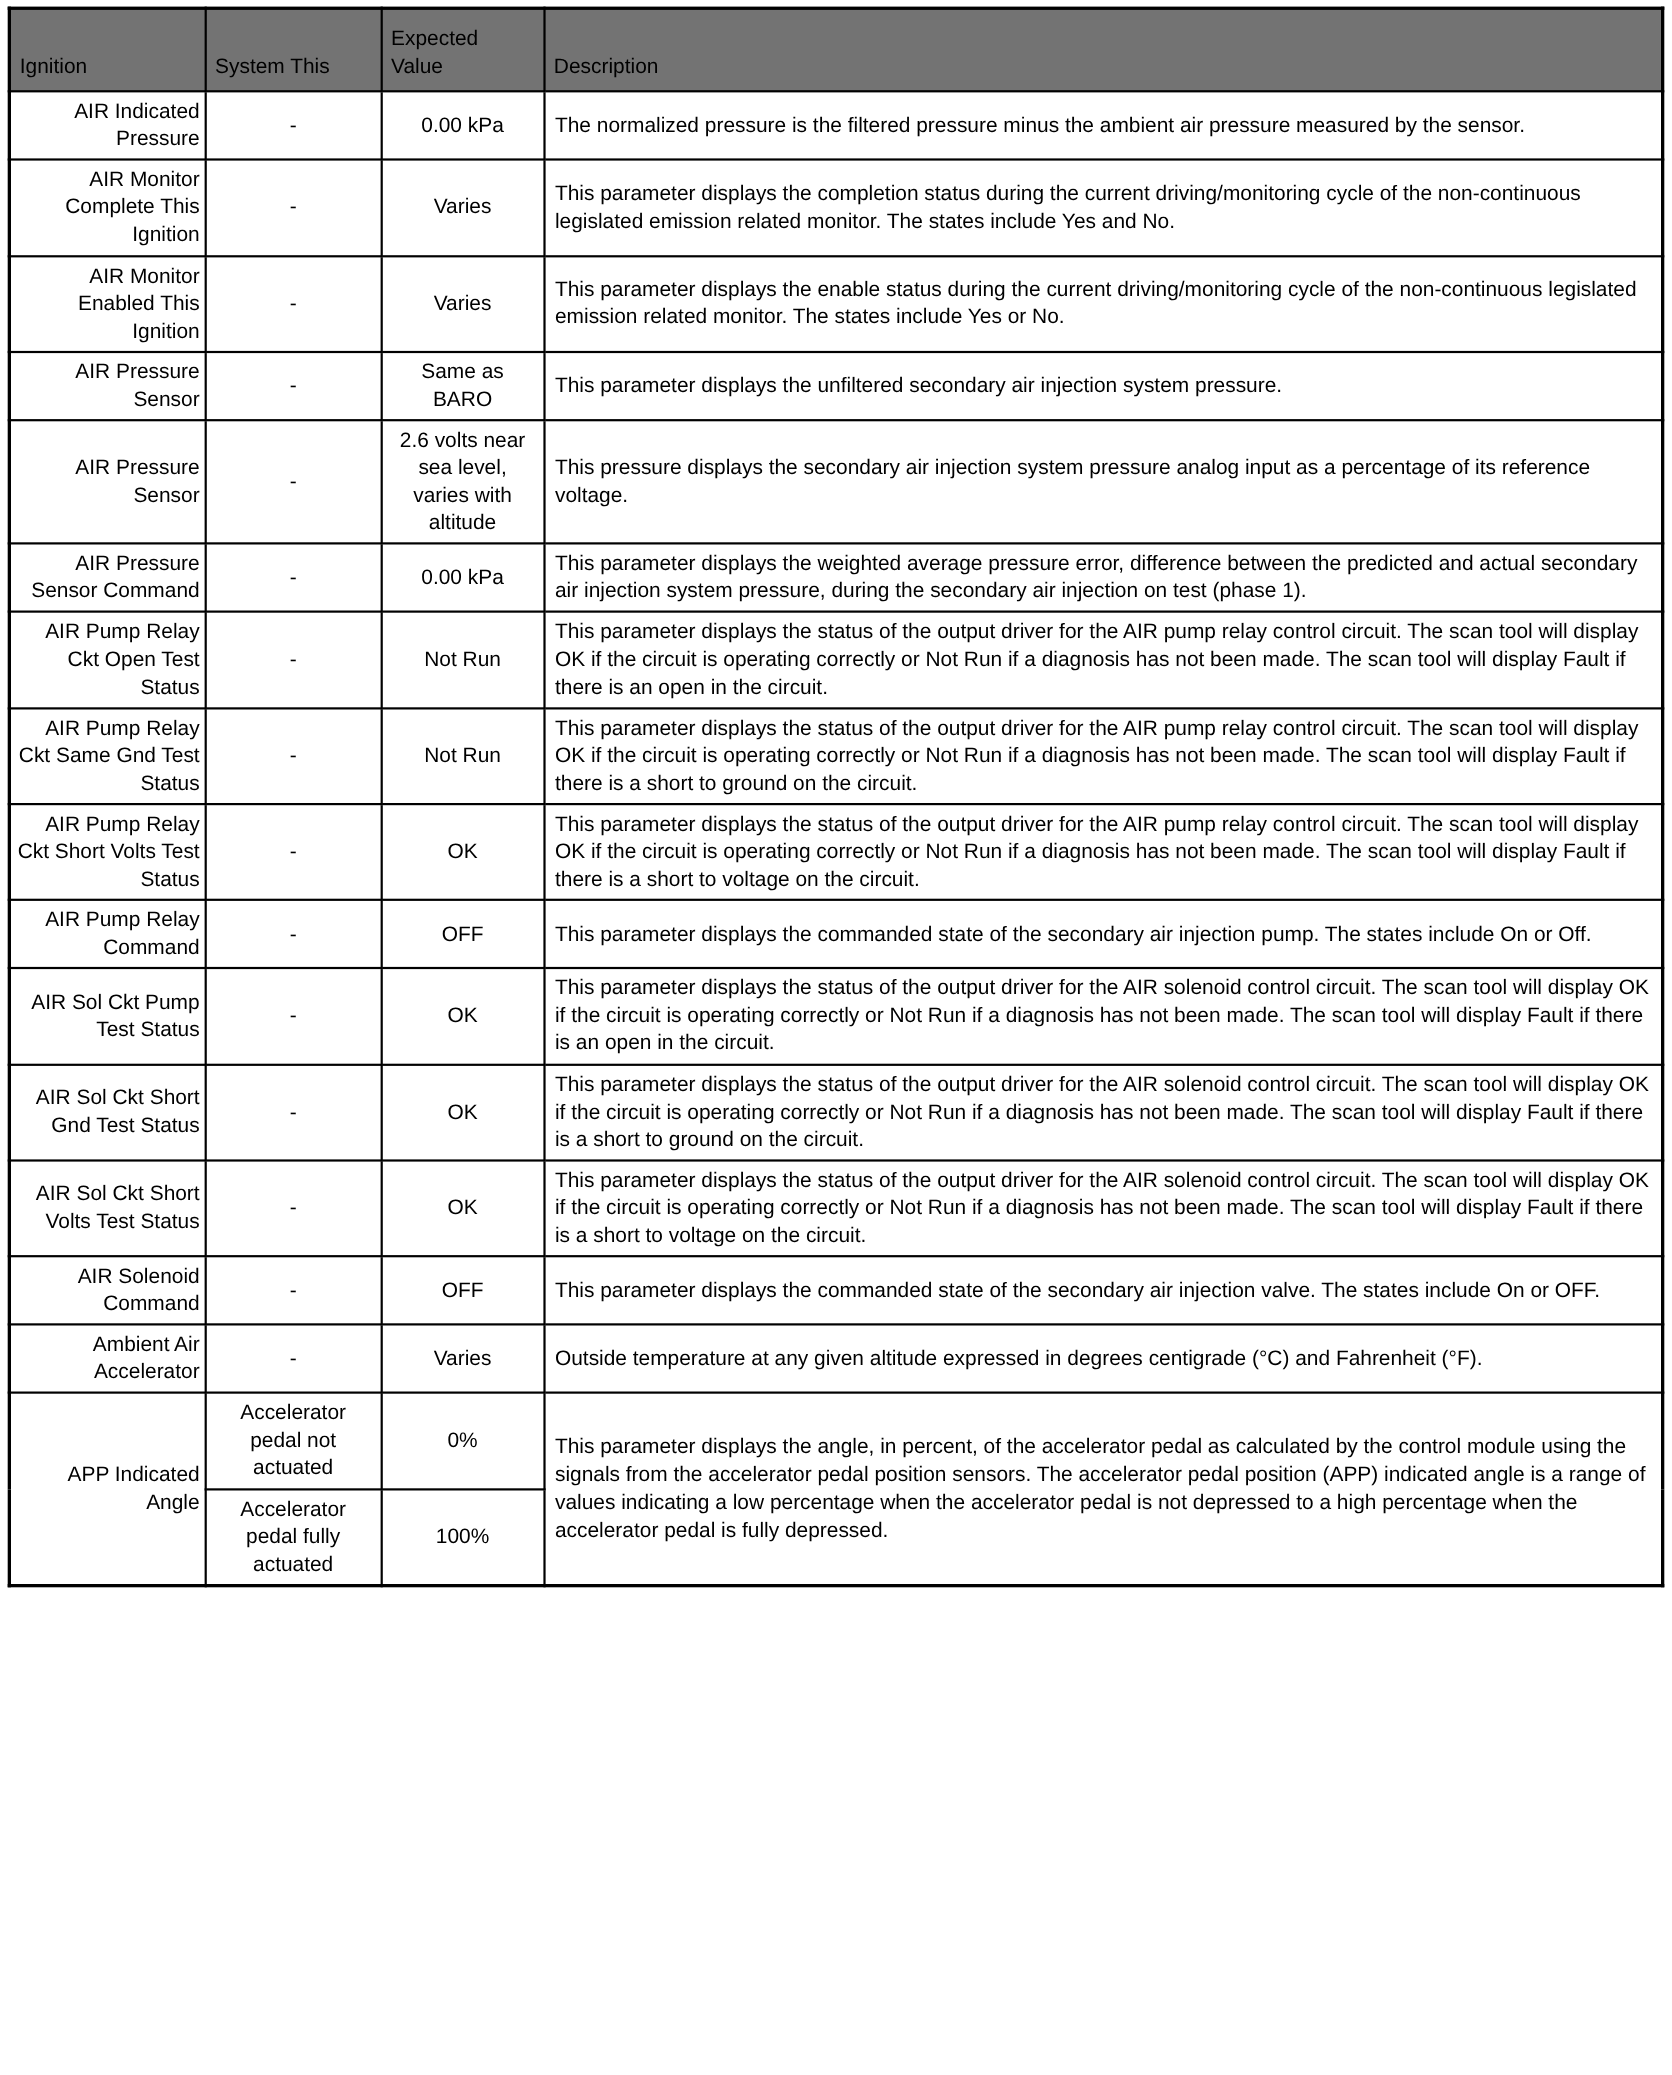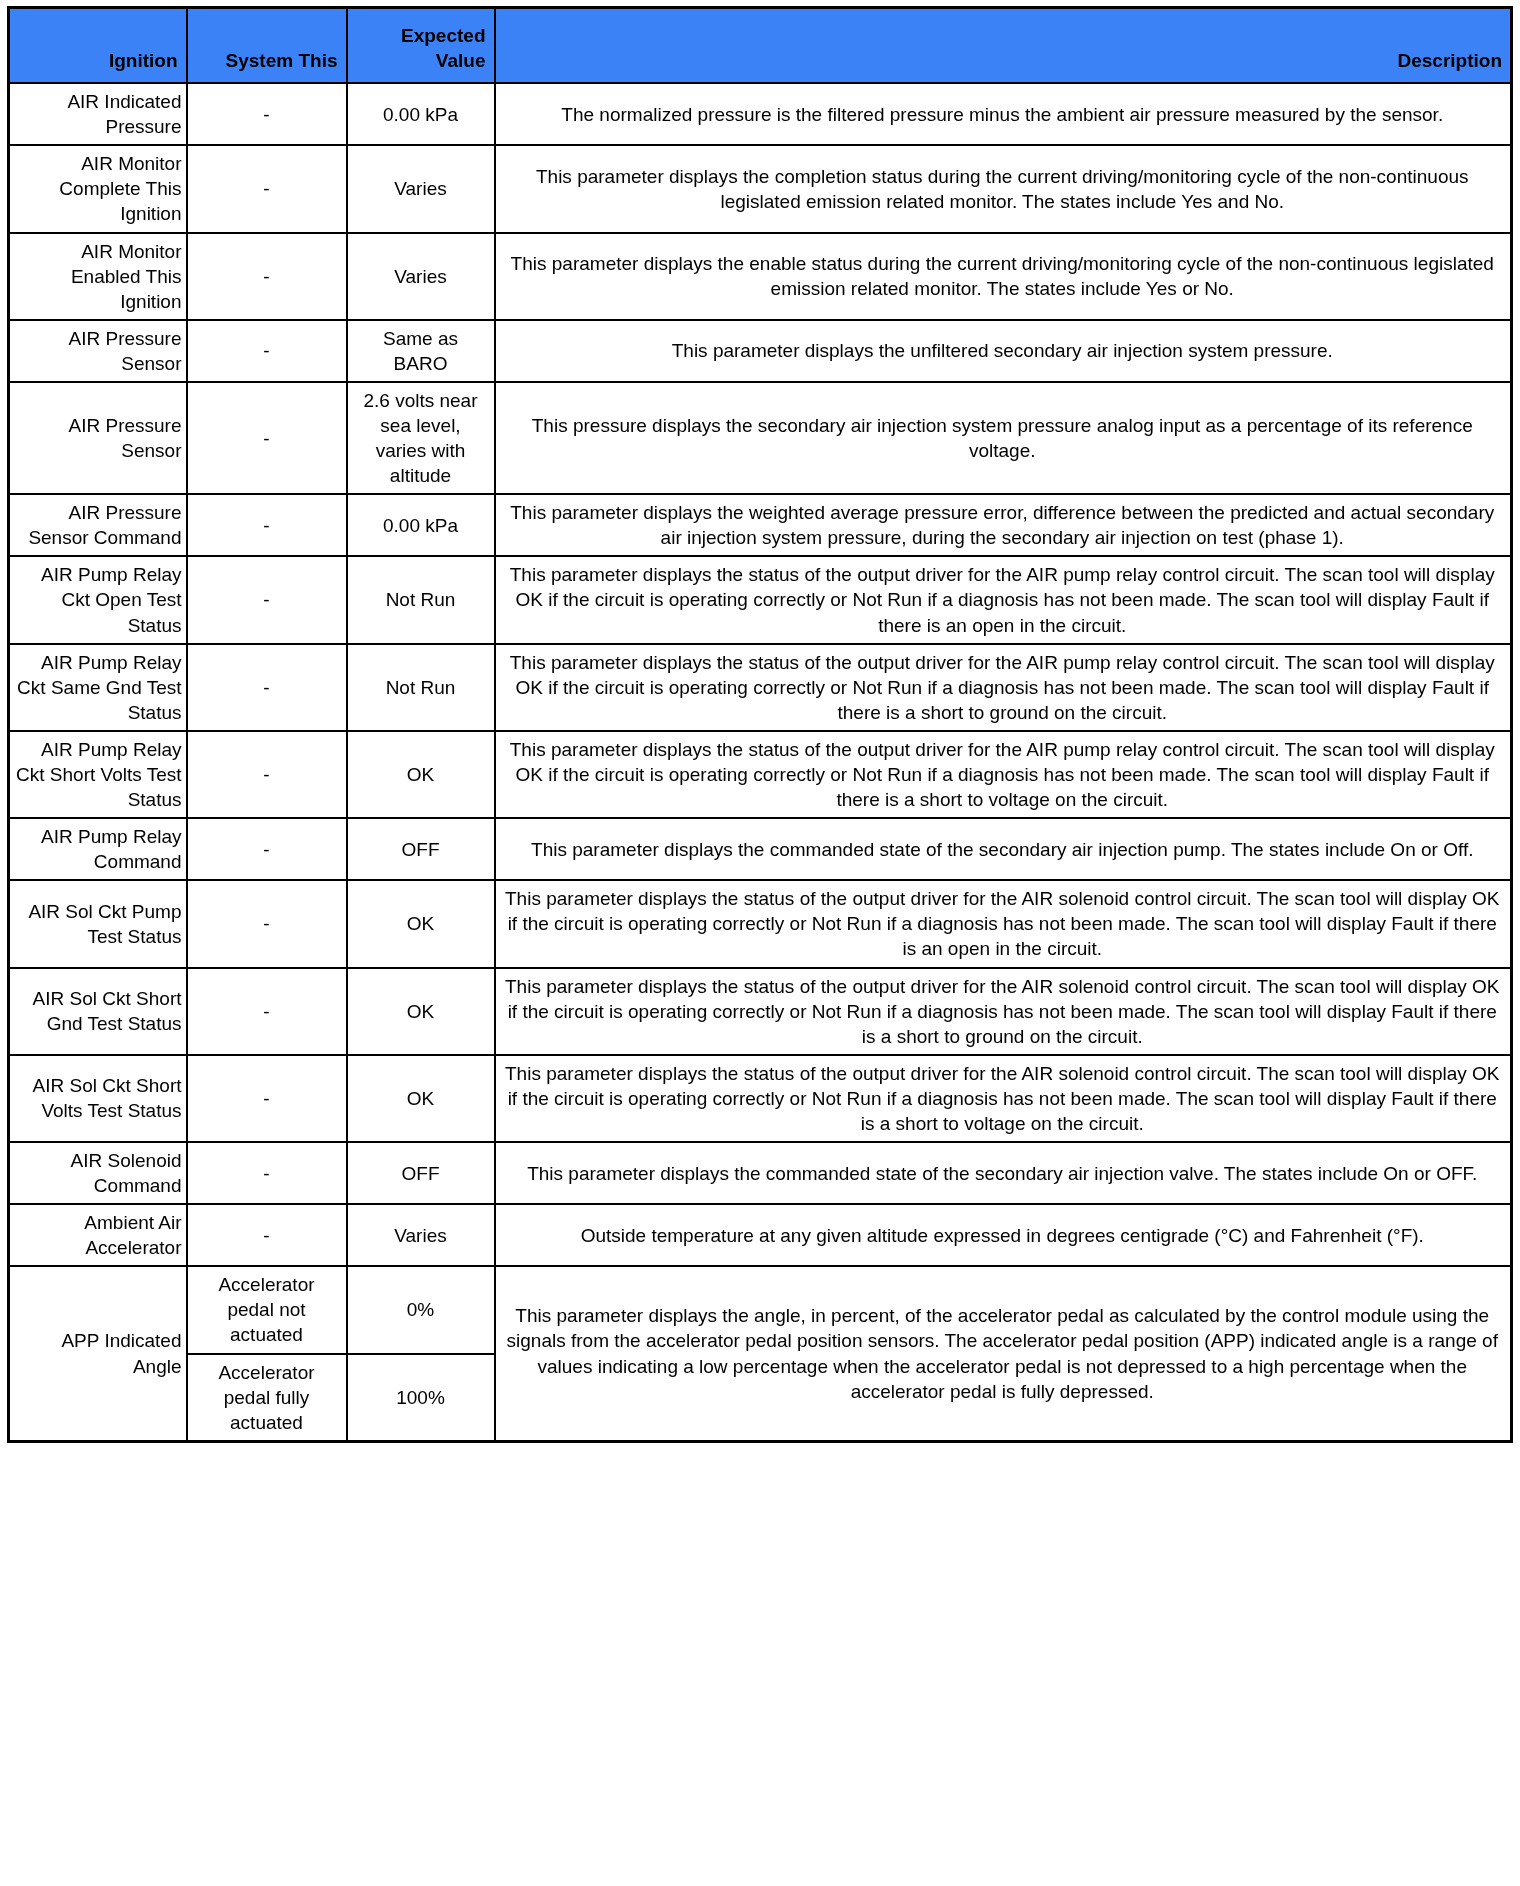--- a/index.html
+++ b/index.html
@@ -24,39 +24,39 @@
     border: 3px solid #000000;
   }
   th, td {
     border: 2px solid #000000;
     padding: 5px 8px;
     font-size: 19px;
     line-height: 1.32;
     overflow-wrap: break-word;
   }
   th {
-    font-weight: bold;
-    text-align: right;
+    font-weight: normal;
+    text-align: left;
     vertical-align: bottom;
     padding-top: 14px;
     padding-bottom: 9px;
-    background: #3b82f6;
+    background: #737373;
   }
   td.param {
     text-align: right;
     vertical-align: middle;
     padding-left: 6px;
     padding-right: 4px;
   }
   td.center {
     text-align: center;
     vertical-align: middle;
   }
   td.desc {
-    text-align: center;
+    text-align: left;
     vertical-align: middle;
     padding-left: 9px;
     padding-right: 10px;
   }
 </style>
 </head>
 <body>
 
 <div class="page">
   <table class="param-table">

